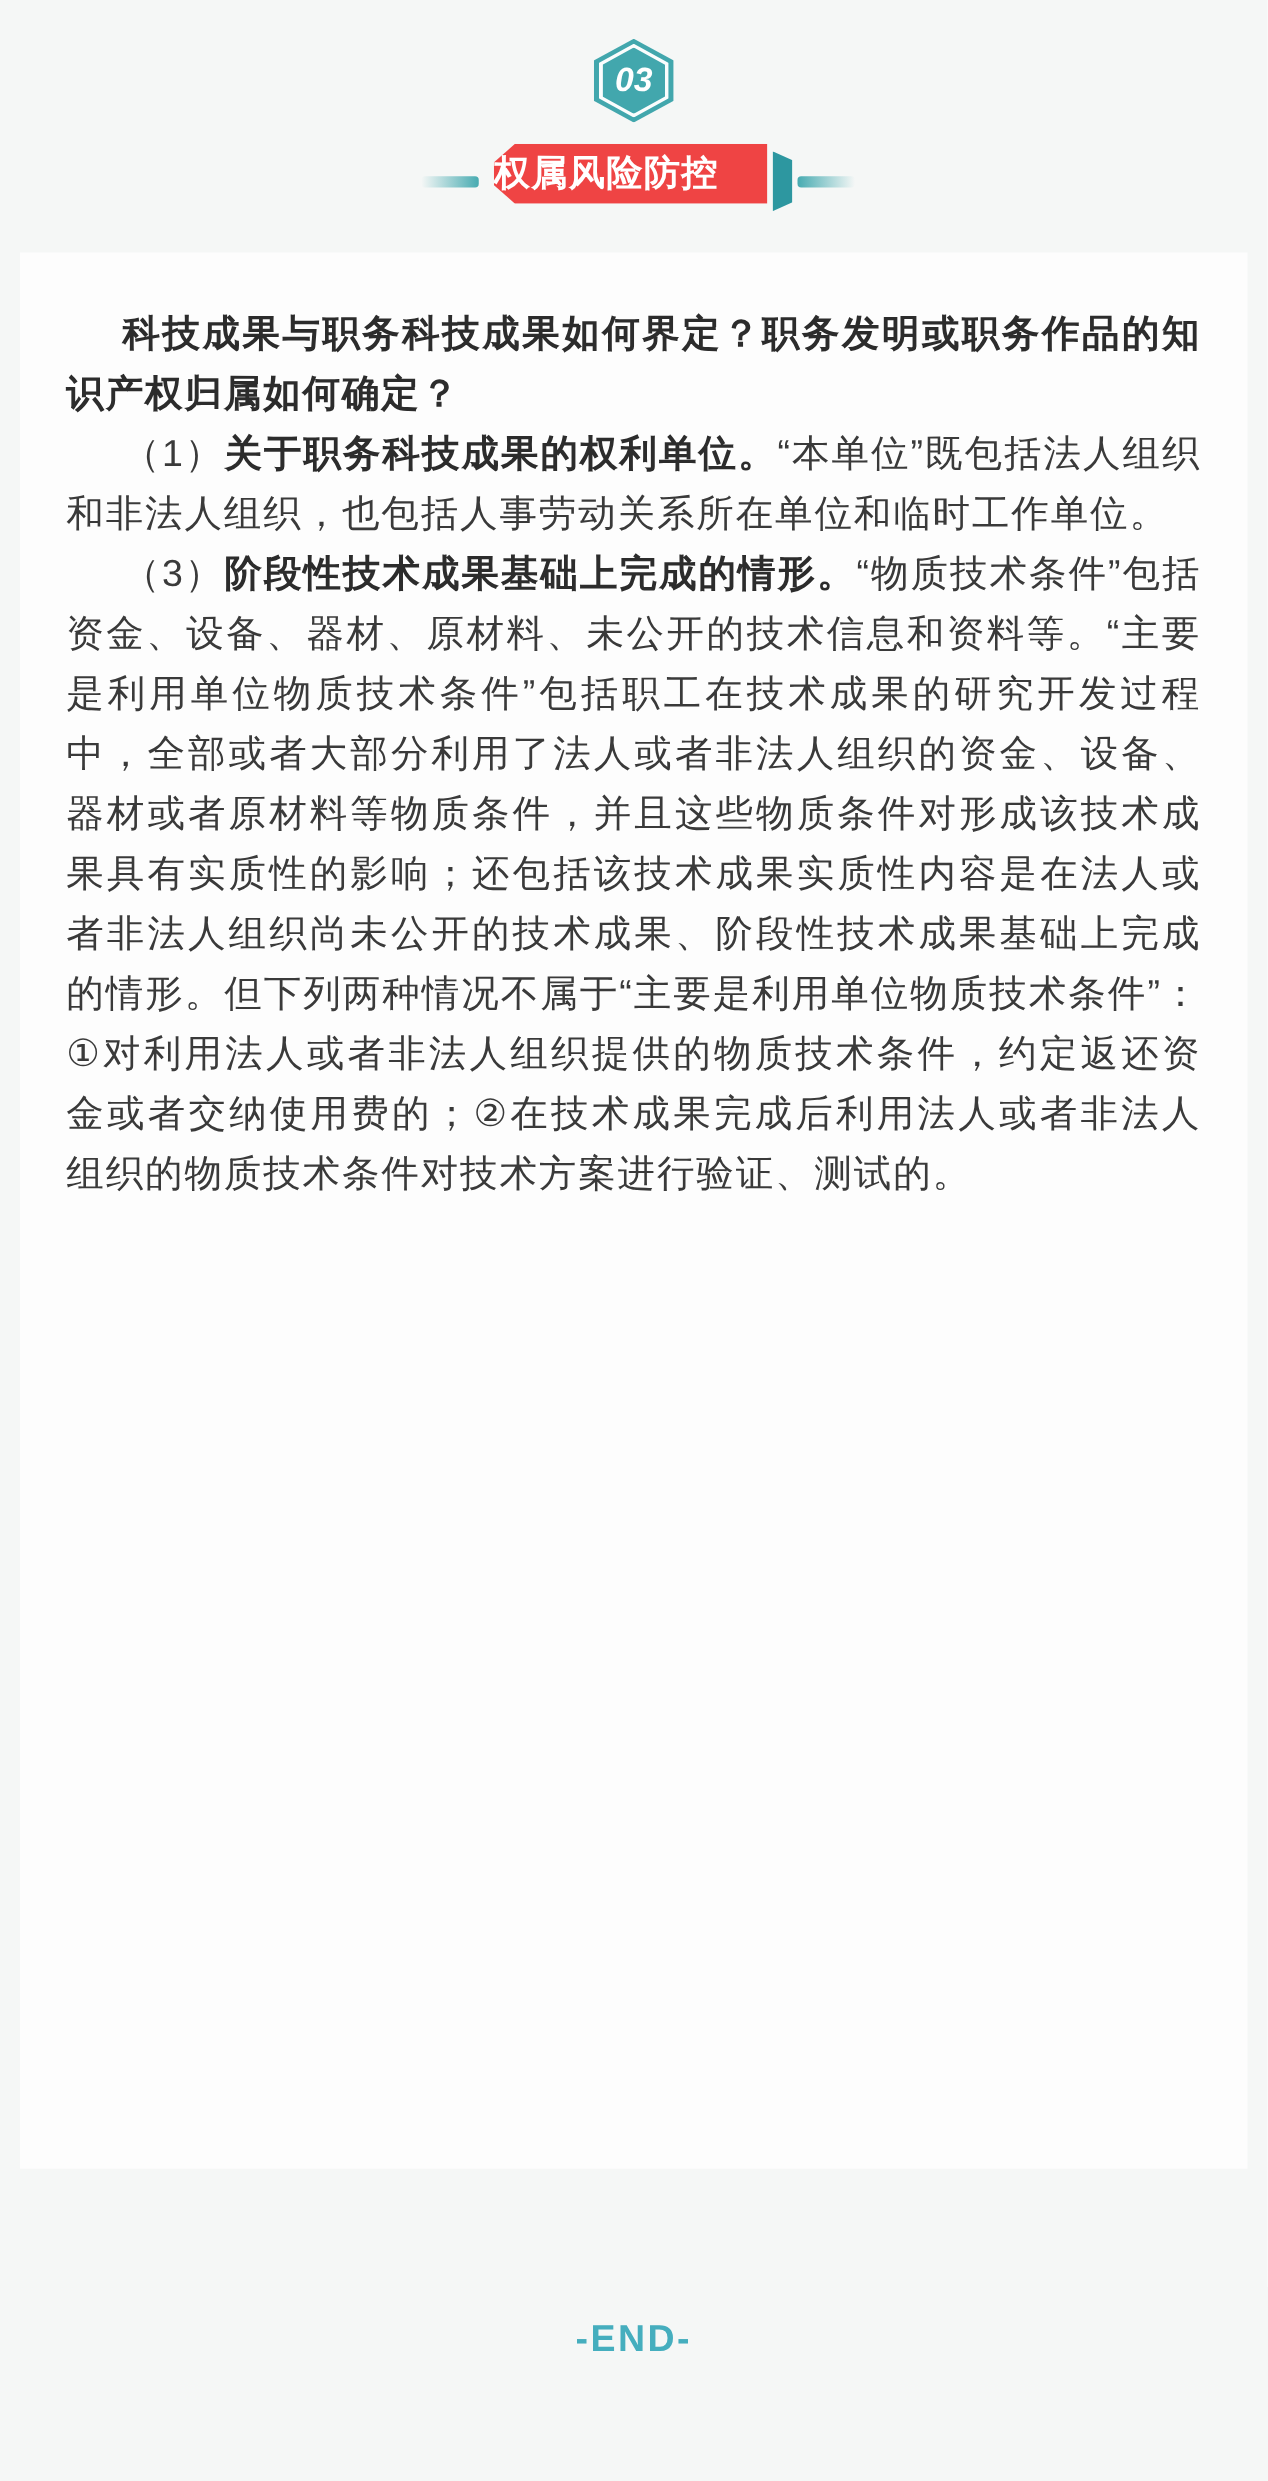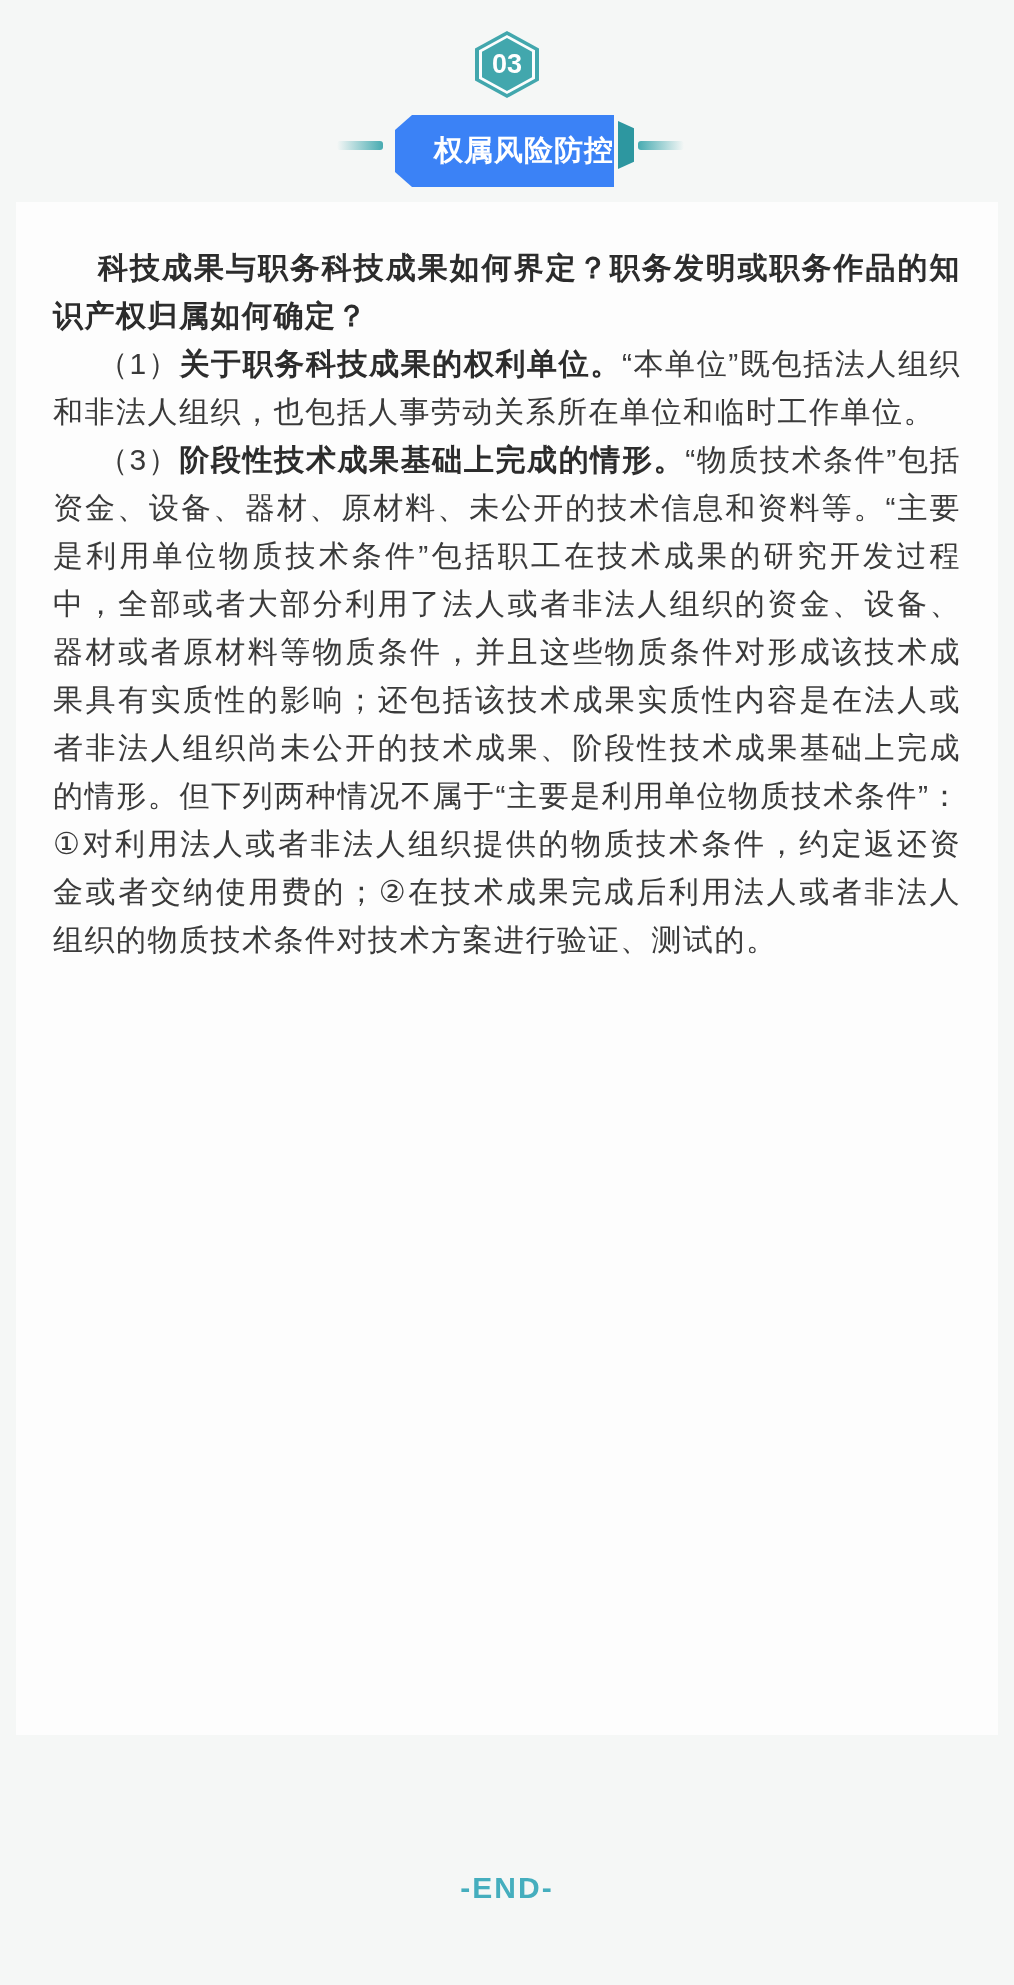--- a/index.html
+++ b/index.html
@@ -11,28 +11,28 @@
     overflow:hidden;
   }
   
   .header{position:relative;height:202px;}
   .hex{clip-path:polygon(50% 0,100% 26%,100% 74%,50% 100%,0 74%,0 26%);}
   .hex-outer{
     position:absolute;left:475px;top:31px;
     width:64px;height:67px;background:#42a7ad;
     display:flex;align-items:center;justify-content:center;
   }
-  .hex-mid{width:56px;height:59px;background:#fbfdfd;display:flex;align-items:center;justify-content:center;}
+  .hex-mid{width:56px;height:59px;background:#fbfdfd;display:flex;align-items:center;justify-content:center;font-style:italic;}
   .hex-inner{width:50px;height:53px;background:#42a7ad;display:flex;align-items:center;justify-content:center;}
   .hex-number{color:#ffffff;font-weight:bold;font-size:27px;line-height:1;letter-spacing:0;}
   .ribbon-main{
-    position:absolute;left:395px;top:115px;width:219px;height:72px;
-    background:#3b82f6;
+    position:absolute;left:395px;top:115px;width:219px;height:48px;
+    background:#ef4444;
     clip-path:polygon(17px 0,100% 0,100% 100%,17px 100%,0 calc(100% - 15px),0 15px);
-    display:flex;align-items:center;justify-content:flex-end;
+    display:flex;align-items:center;justify-content:flex-start;
   }
   .ribbon-title{color:#ffffff;font-weight:bold;font-size:29px;letter-spacing:1px;}
   .ribbon-fold{
     position:absolute;left:618px;top:121px;width:16px;height:48px;
     background:#2d97a0;
     clip-path:polygon(0 0,100% 15%,100% 85%,0 100%);
   }
   .dash{position:absolute;top:141px;height:9px;width:46px;border-radius:3px;}
   .dash-left{left:337px;background:linear-gradient(to left,#47abb1,rgba(71,171,177,0));}
   .dash-right{left:638px;background:linear-gradient(to right,#47abb1,rgba(71,171,177,0));}
@@ -52,21 +52,21 @@
     letter-spacing:1.5px;
     text-align:justify;
   }
   .para{margin:0;text-indent:45px;}
   .para .b{font-weight:bold;color:#2c2c2c;}
   .para.heading{font-weight:bold;color:#2c2c2c;}
   
   .end-marker{
     position:absolute;left:0;top:1855px;width:100%;
     text-align:center;
-    color:#45aebe;font-weight:bold;font-size:30px;letter-spacing:2px;margin-top:16px;
+    color:#45aebe;font-weight:bold;font-size:30px;letter-spacing:2px;
   }
 </style>
 </head>
 <body>
 
 <div class="header">
   <div class="hex hex-outer">
     <div class="hex hex-mid">
       <div class="hex hex-inner">
         <span class="hex-number">03</span>

